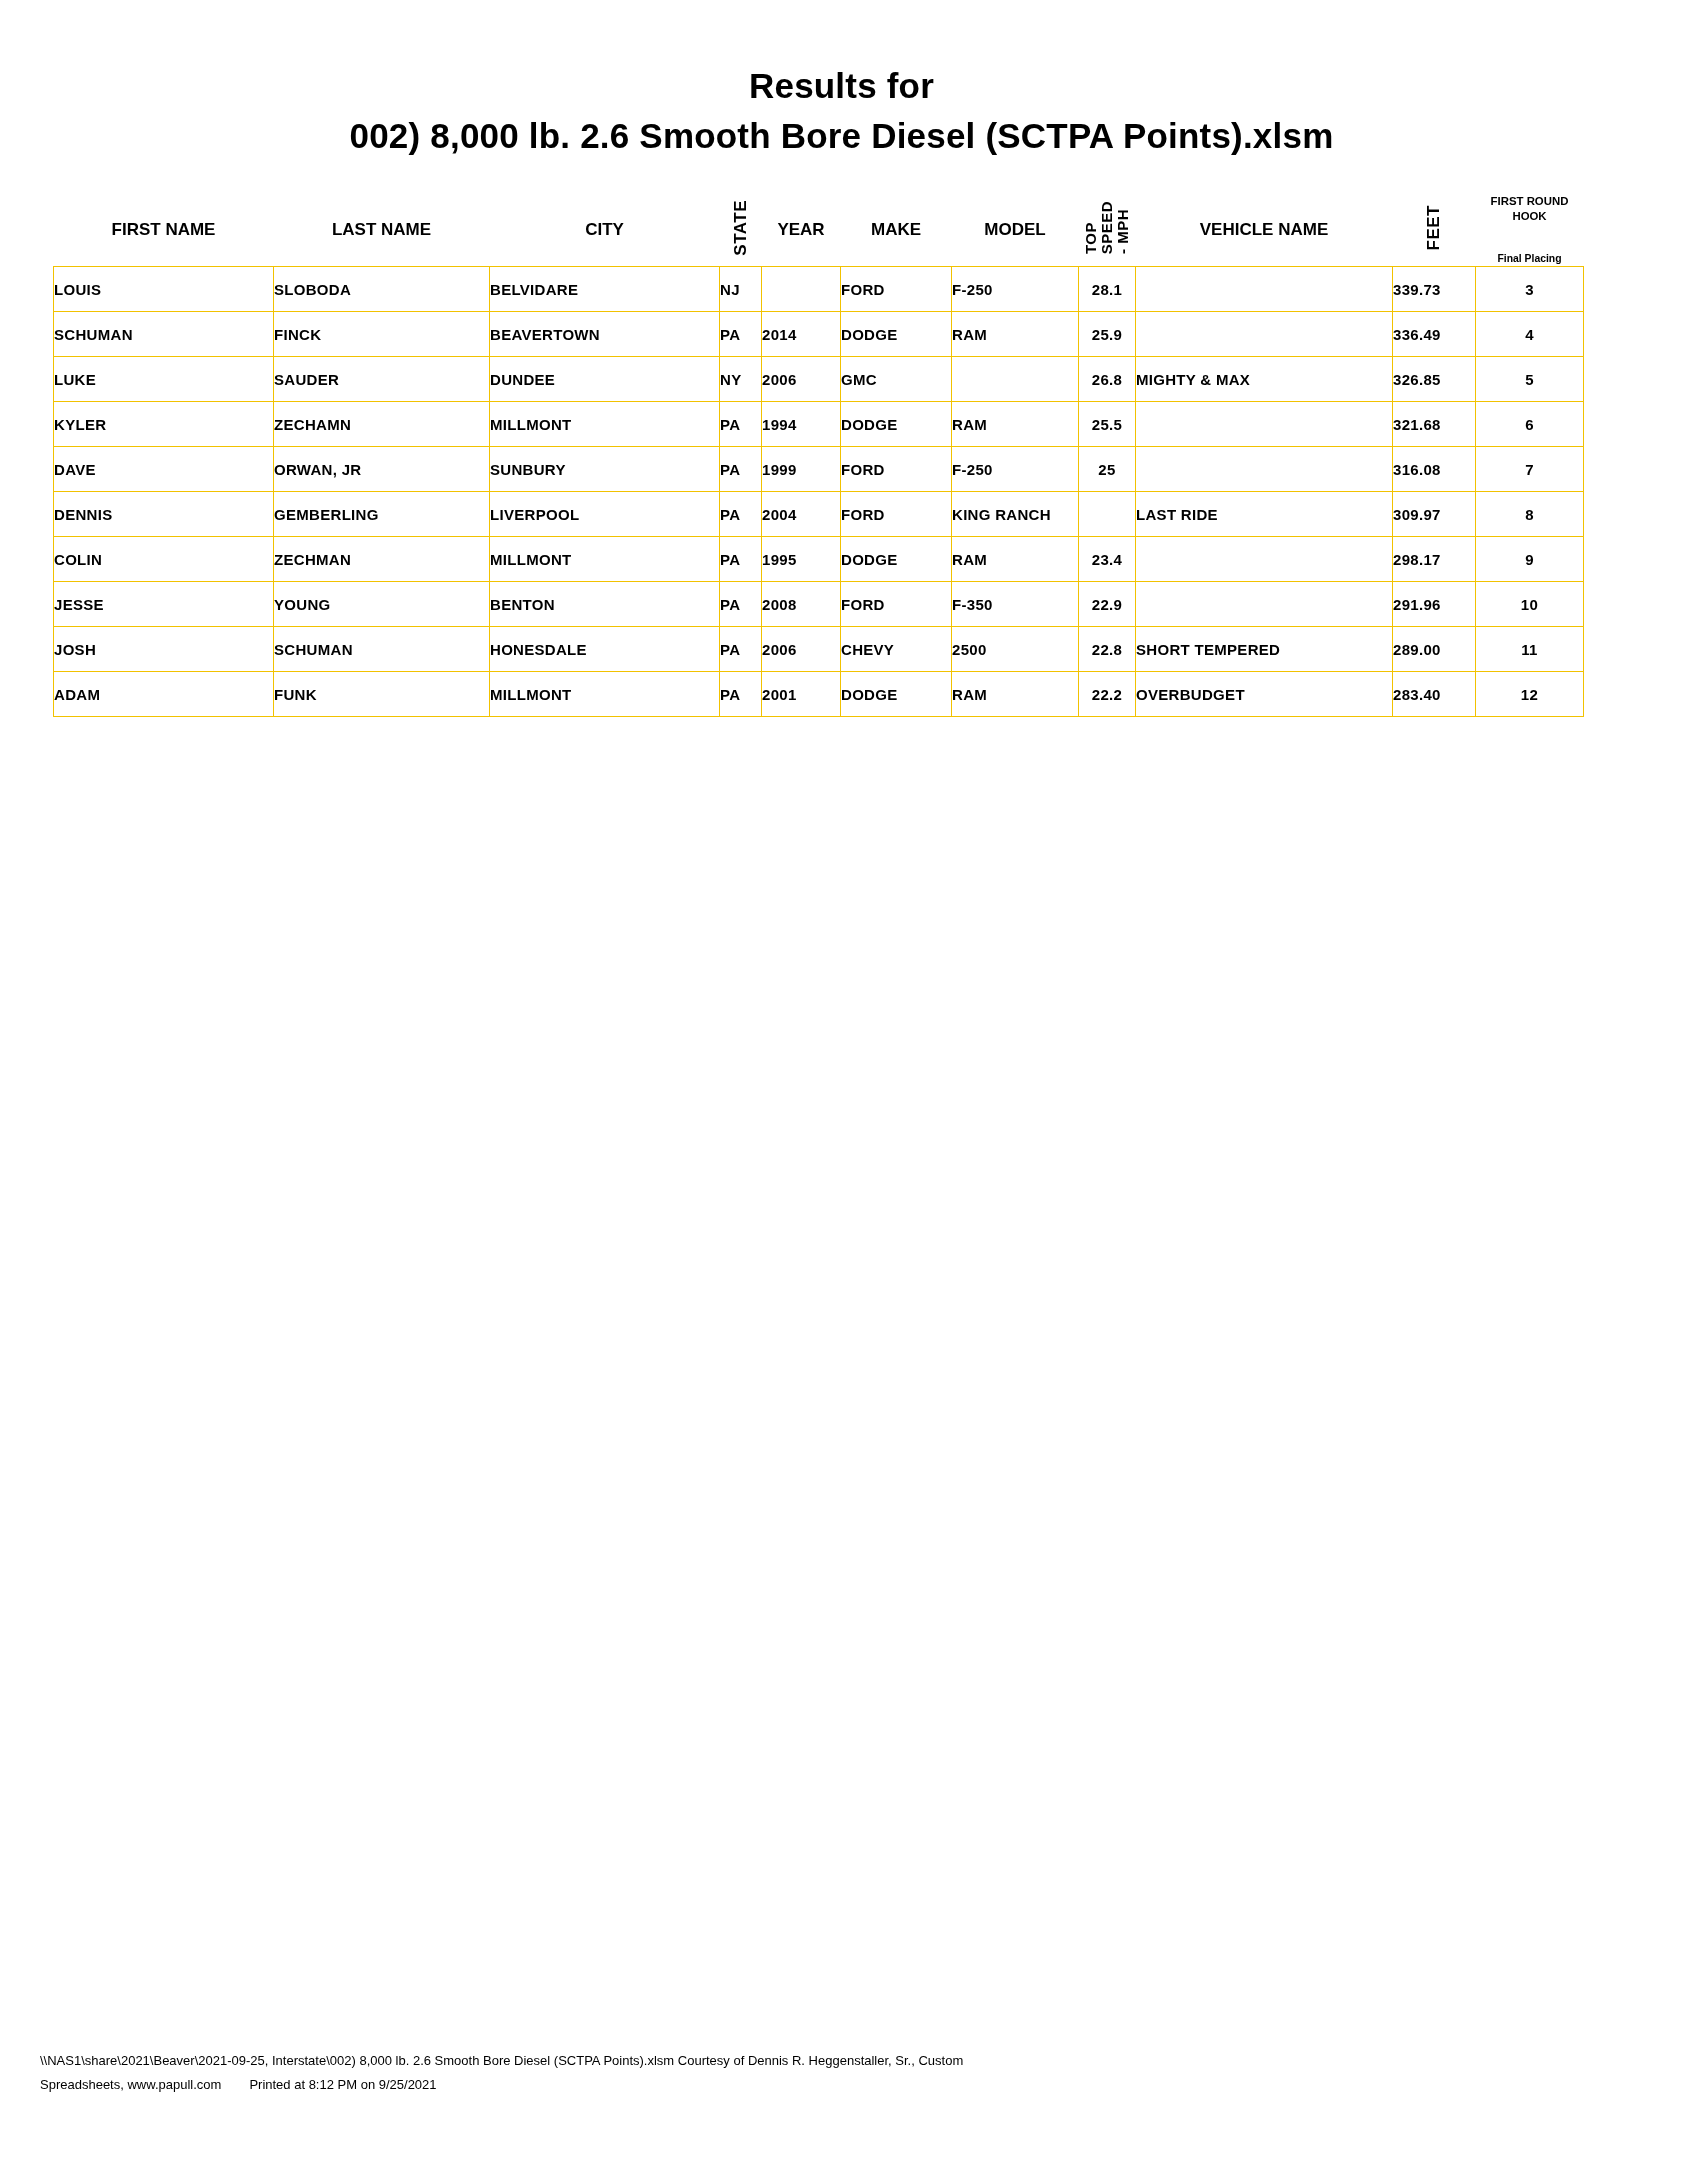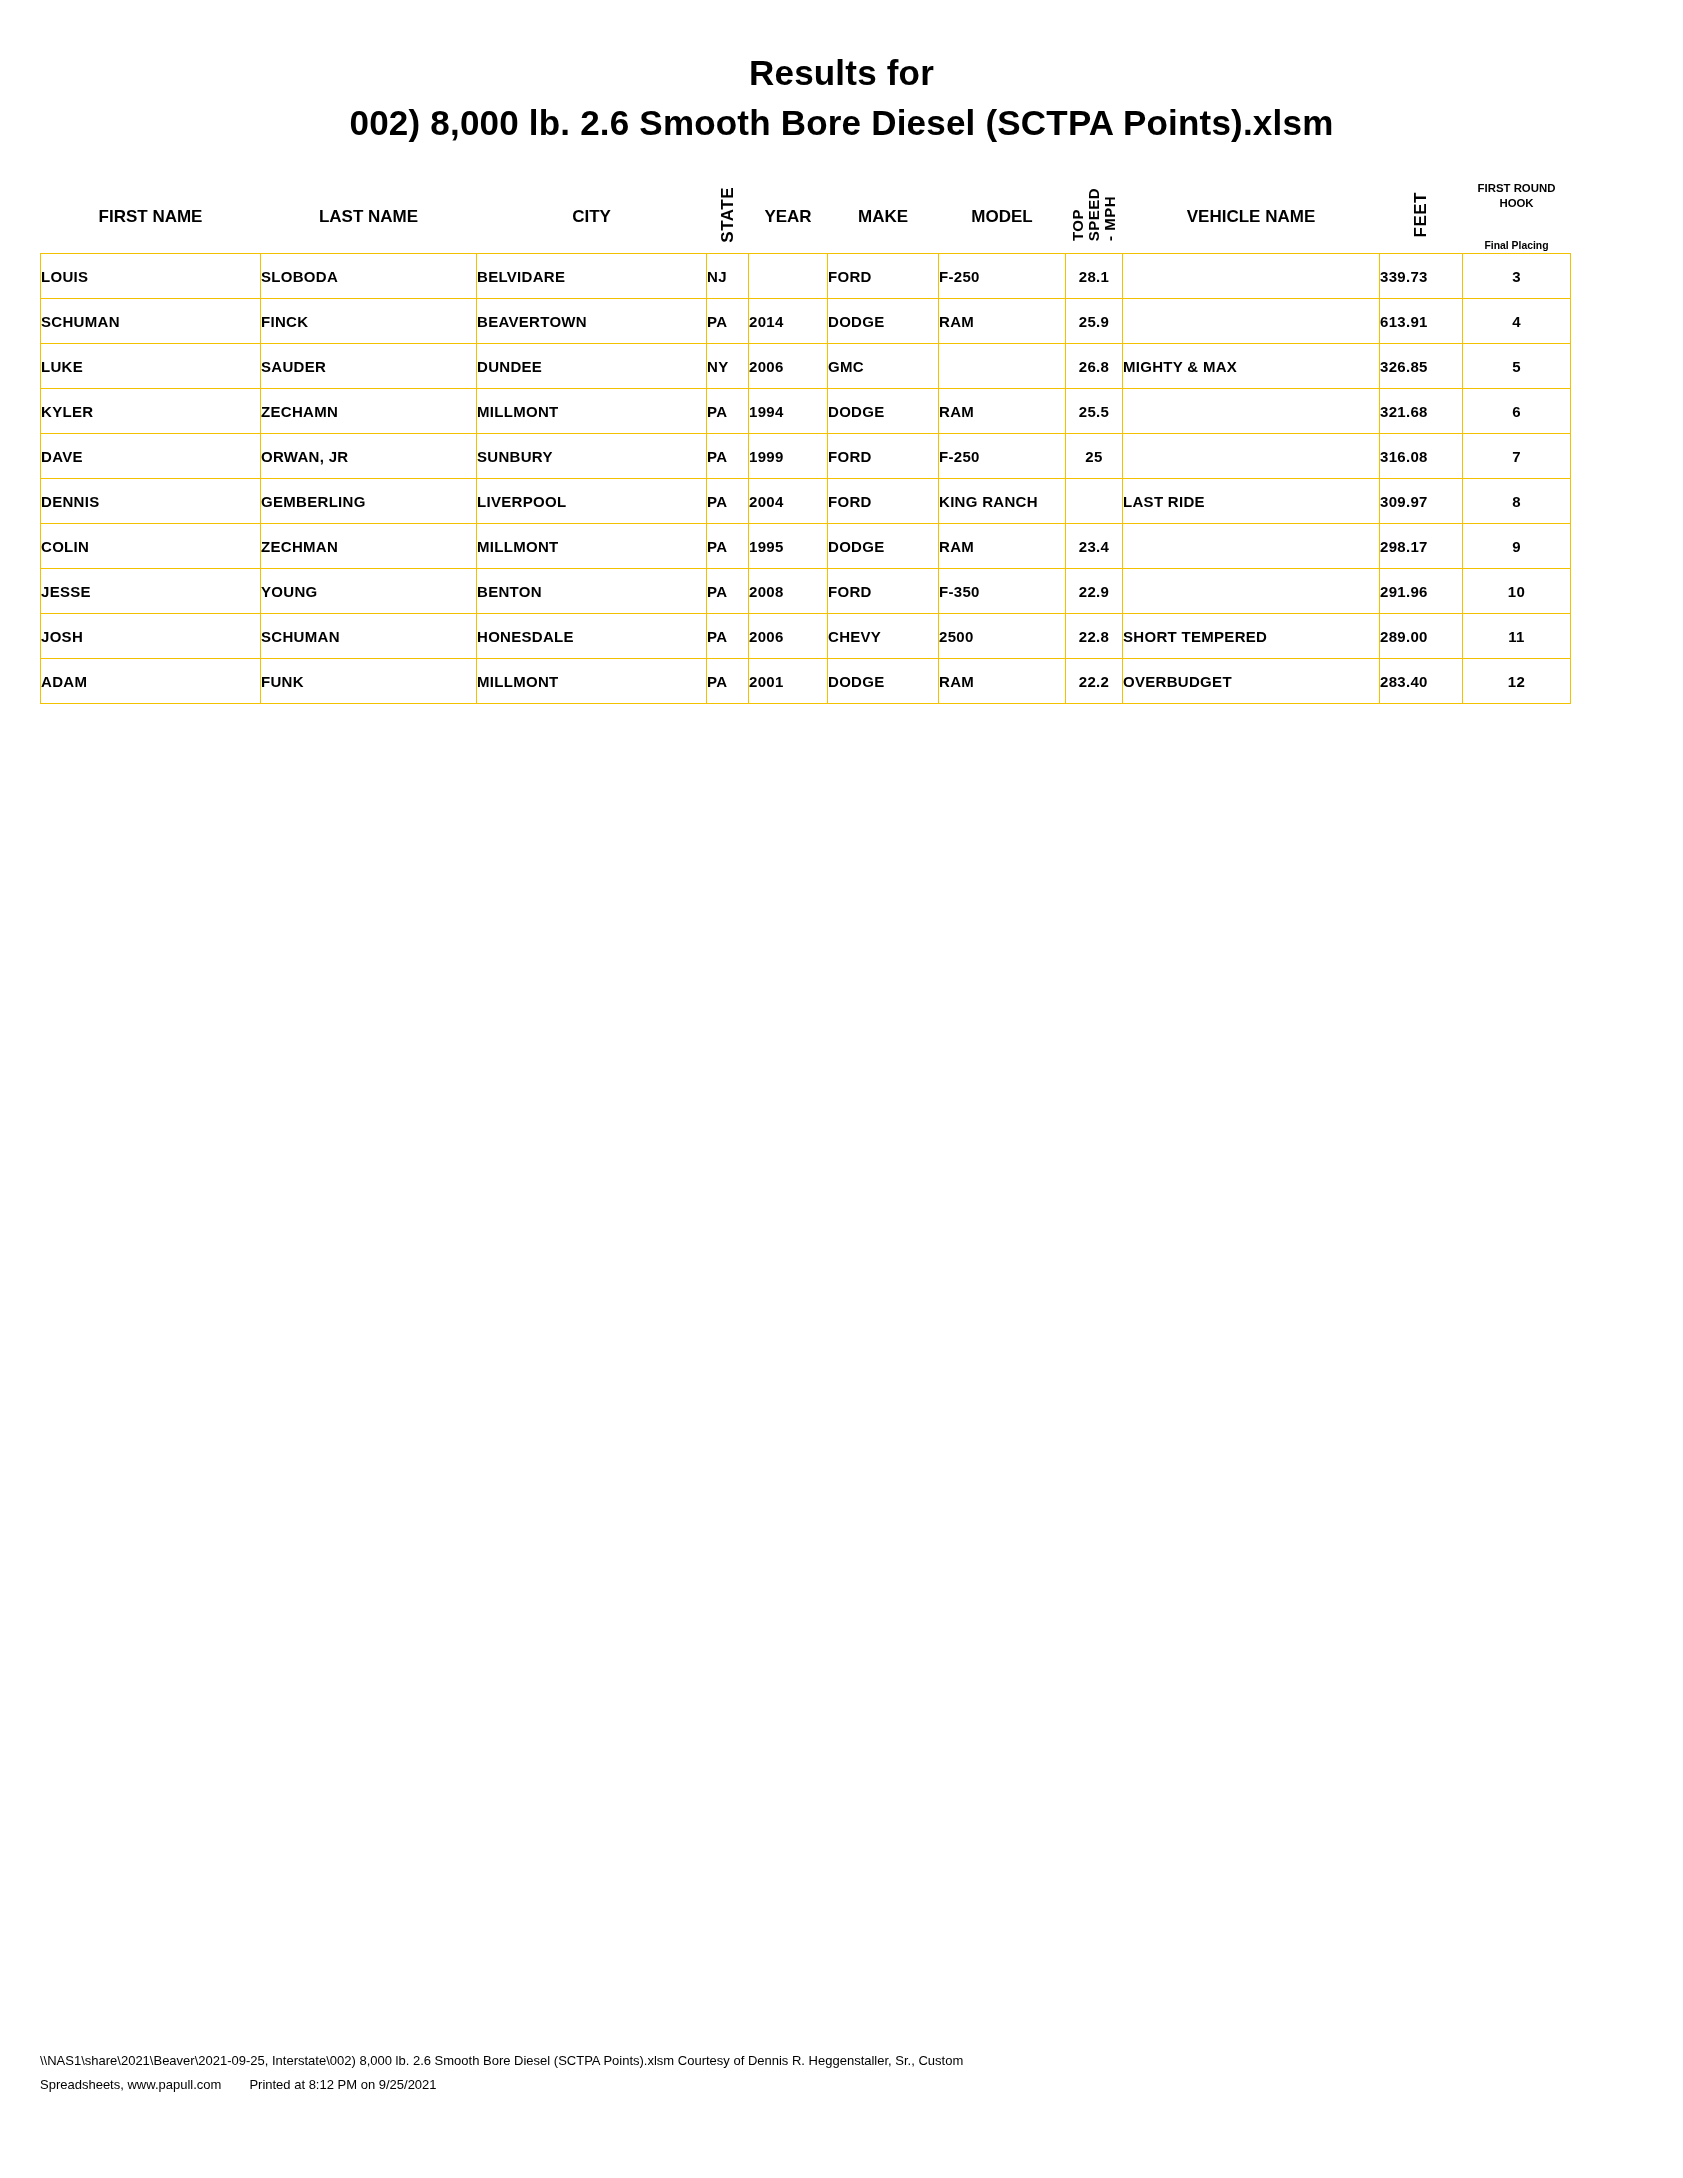--- a/index.html
+++ b/index.html
@@ -12,21 +12,21 @@
     height: 2178px;
     font-family: "Liberation Sans", sans-serif;
     color: #000000;
     position: relative;
   }
   .page {
     position: relative;
     width: 1683px;
     height: 2178px;
     box-sizing: border-box;
-    padding: 0;
+    padding: 13px;
     border-radius: 21px;
   }
   .title-block {
     text-align: center;
     padding-top: 51px;
   }
   .title-line1 {
     font-size: 35px;
     font-weight: bold;
     letter-spacing: 0.2px;
@@ -184,21 +184,21 @@
           <tr>
             <td class="c-left">SCHUMAN</td>
             <td class="c-left">FINCK</td>
             <td class="c-left">BEAVERTOWN</td>
             <td class="c-left">PA</td>
             <td class="c-left">2014</td>
             <td class="c-left">DODGE</td>
             <td class="c-left">RAM</td>
             <td class="c-center">25.9</td>
             <td class="c-left"></td>
-            <td class="c-num">613.91</td>
+            <td class="c-num">336.49</td>
             <td class="c-center">4</td>
           </tr>
           <tr>
             <td class="c-left">LUKE</td>
             <td class="c-left">SAUDER</td>
             <td class="c-left">DUNDEE</td>
             <td class="c-left">NY</td>
             <td class="c-left">2006</td>
             <td class="c-left">GMC</td>
             <td class="c-left"></td>

